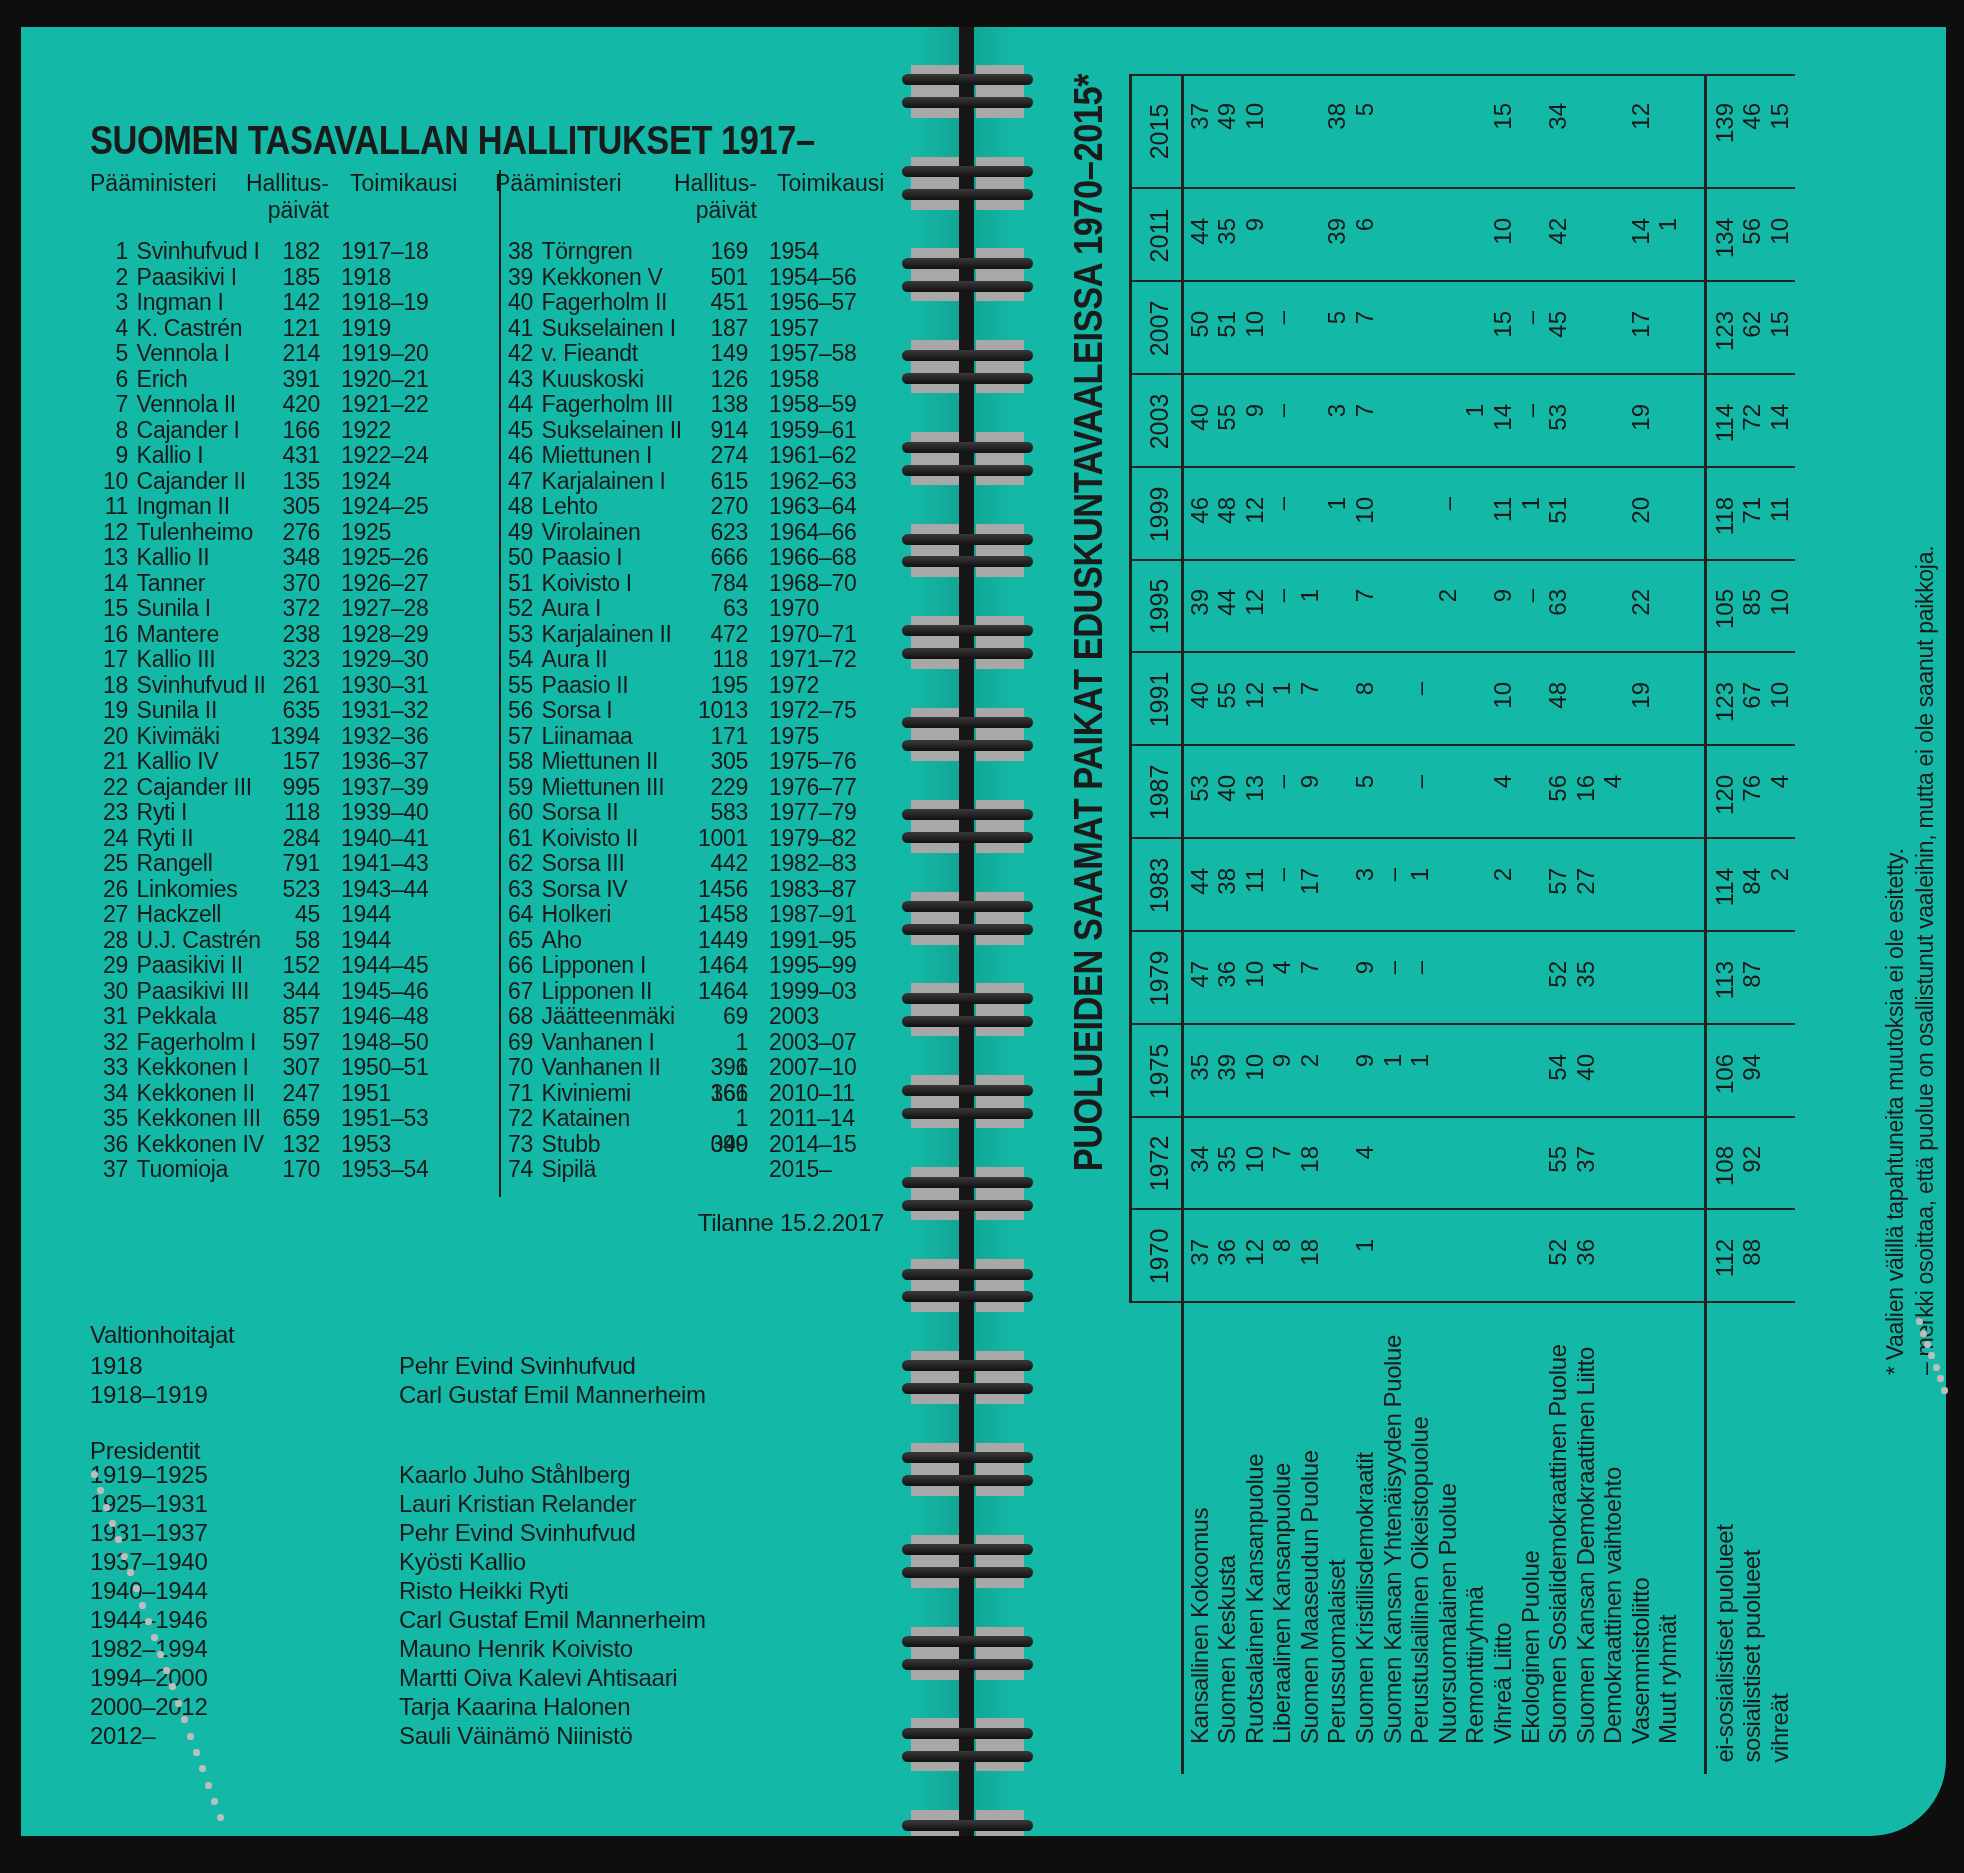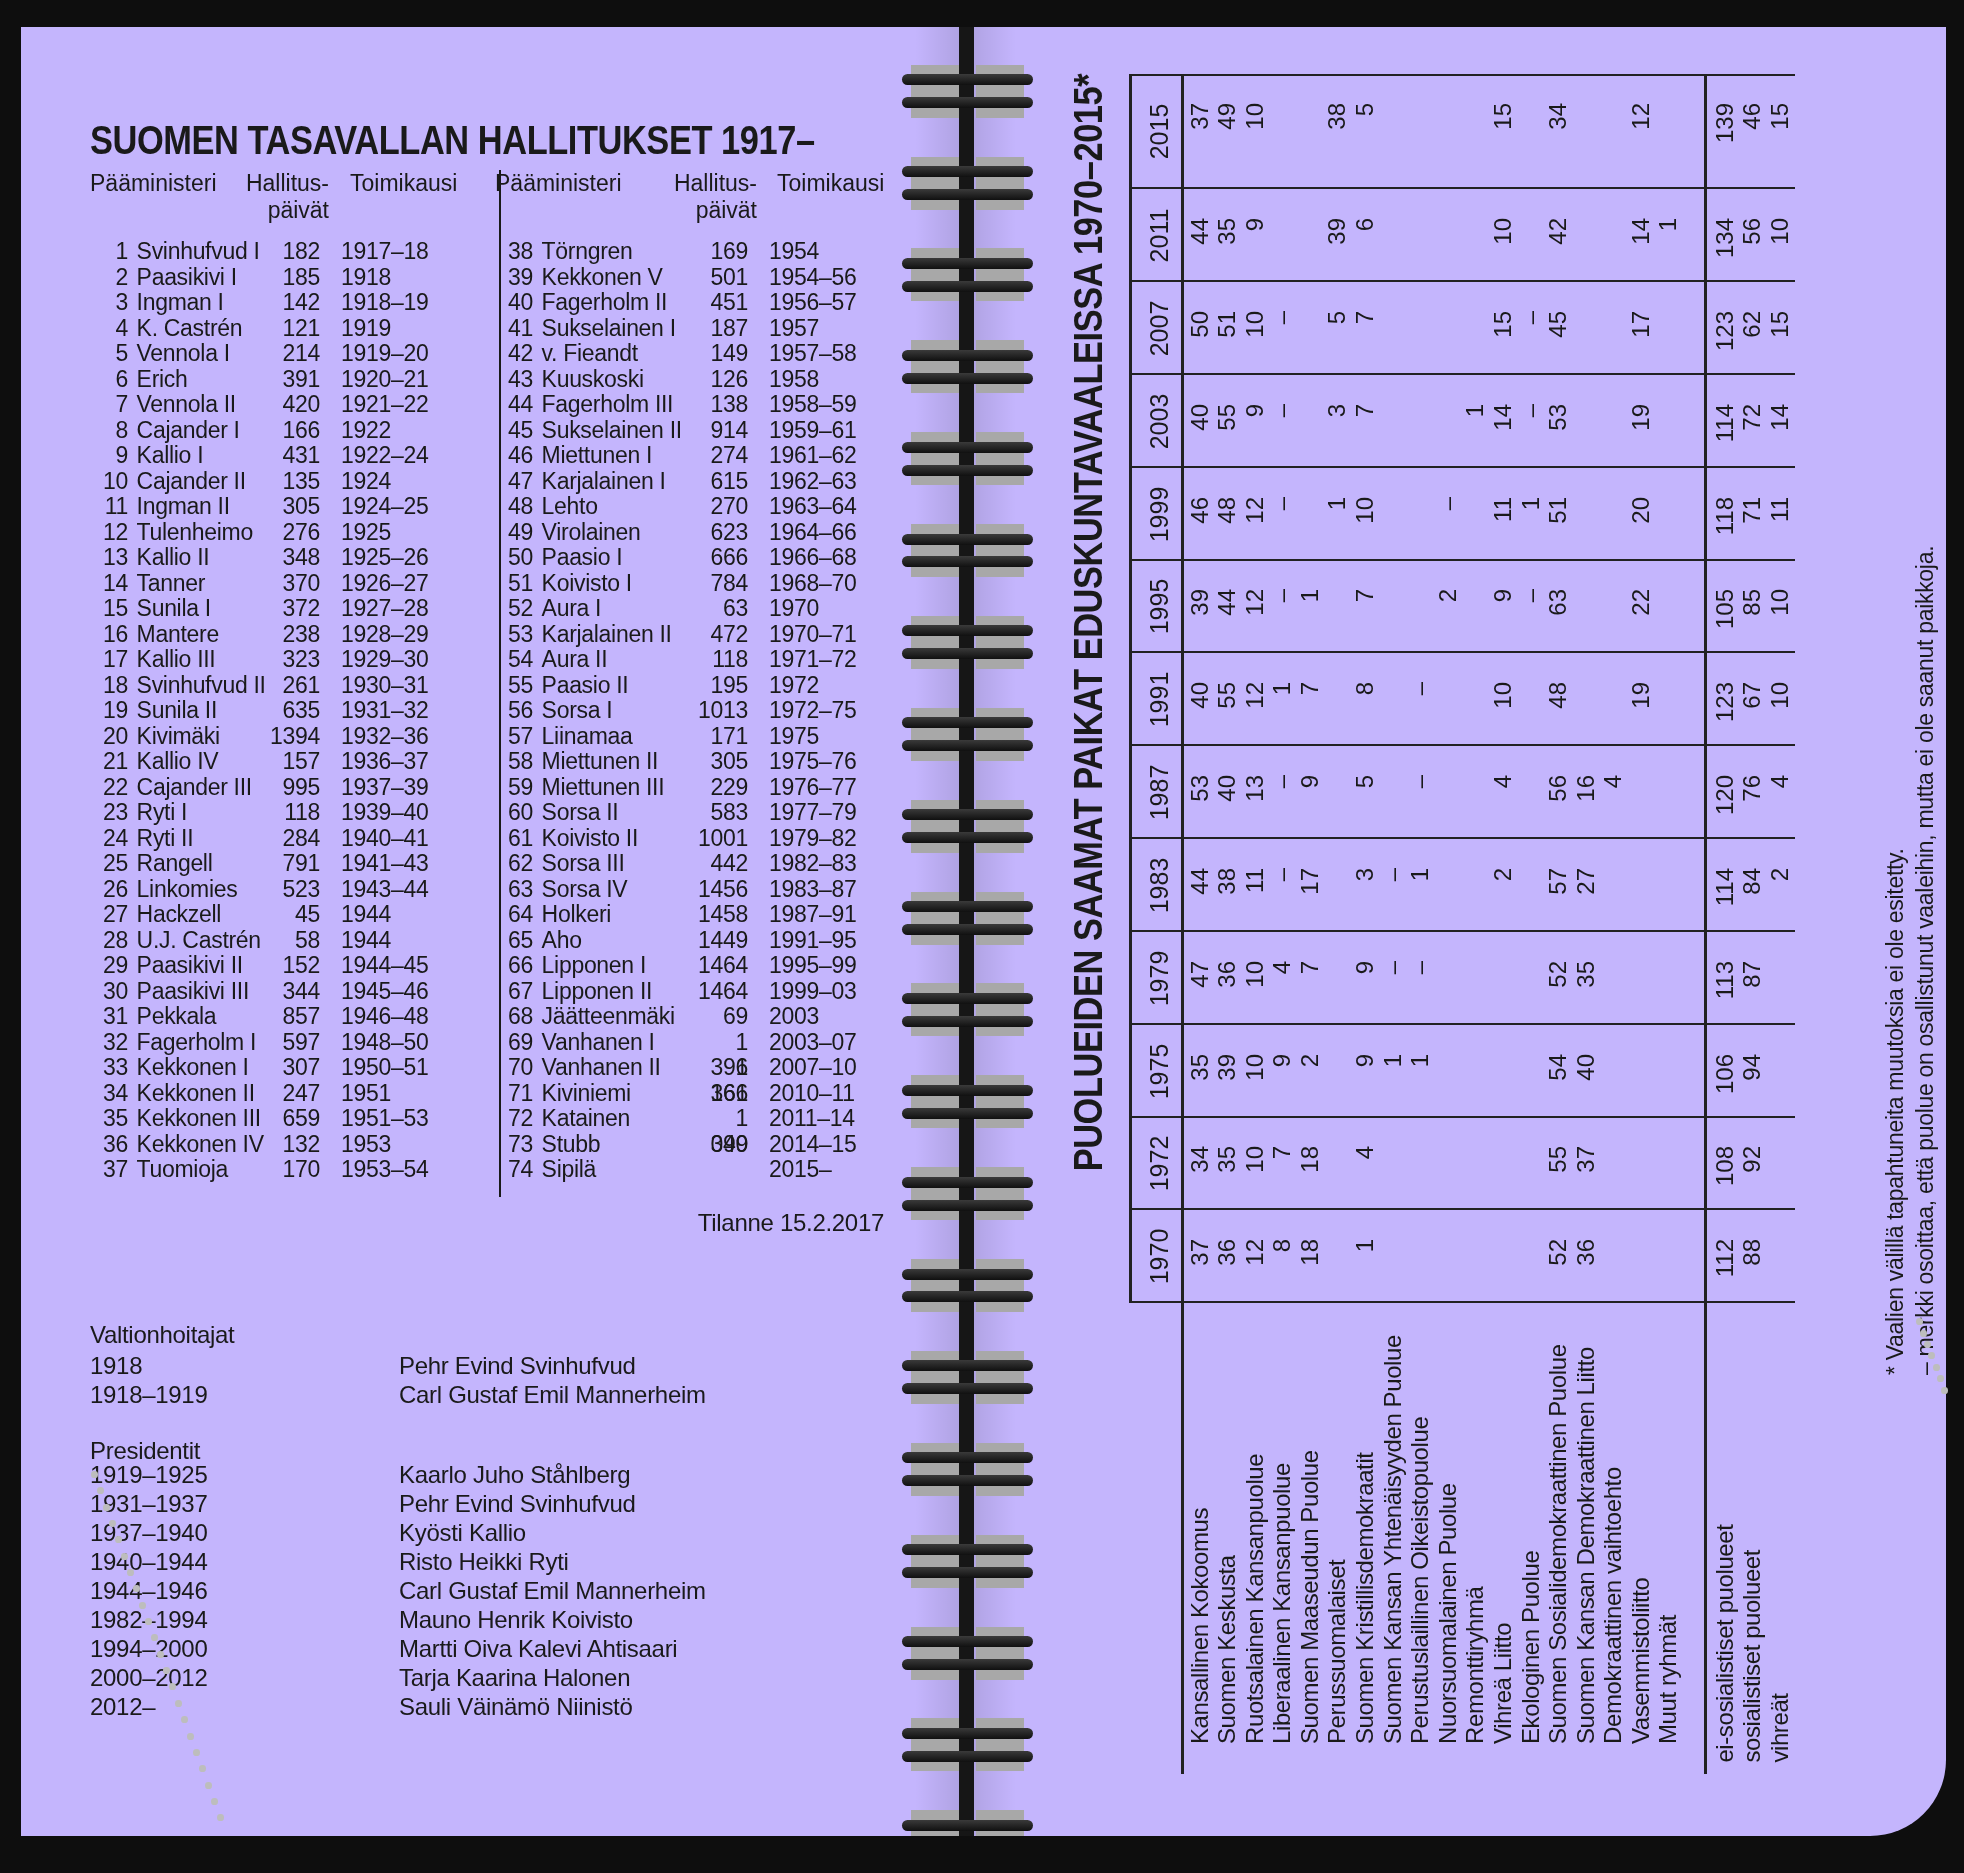--- a/index.html
+++ b/index.html
@@ -1,18 +1,18 @@
 <!DOCTYPE html>
 <html style="font-size:15px"><head>
 <meta charset="utf-8">
 <style>
   * { margin:0; padding:0; box-sizing:border-box; }
   html,body { width:1964px; height:1874px; }
   body { position:relative; background:#0e0e0e; font-family:"Liberation Sans",sans-serif; color:#1a1a1a; overflow:hidden; }
-  .page { position:absolute; top:27px; height:1809px; background:#c4b5fd; }
+  .page { position:absolute; top:27px; height:1809px; background:#14b8a6; }
   #left-page  { left:21px;  width:938px; }
   #right-page { left:972px; width:974px; border-bottom-right-radius:76px; }
   #gutter-line { position:absolute; left:959px; top:27px; width:15px; height:1809px; background:#161616; }
   #left-page::after  { content:""; position:absolute; right:0; top:0; bottom:0; width:44px; background:linear-gradient(to right, rgba(0,0,0,0), rgba(0,0,0,.10)); }
   #right-page::before{ content:""; position:absolute; left:0; top:0; bottom:0; width:44px; background:linear-gradient(to left, rgba(0,0,0,0), rgba(0,0,0,.10)); }
   #bottom-bar { position:absolute; left:0; top:1836px; width:1964px; height:38px; background:#0e0e0e; }
 
   .abs { position:absolute; }
   .cond { display:inline-block; transform:scaleX(.86); transform-origin:0 50%; white-space:nowrap; }
   .cond-r { display:inline-block; transform:scaleX(.86); transform-origin:100% 50%; white-space:nowrap; }
@@ -534,20 +534,24 @@
       <div class="list-row">
         <div class="l-year">1918–1919</div>
         <div>Carl Gustaf Emil Mannerheim</div>
       </div>
     </div>
   <div class="abs plain" style="left:69px; top:1410px;">Presidentit</div>
   <div class="abs" id="president-rows" style="left:69px; top:1433px; width:666px;">
       <div class="list-row">
         <div class="l-year">1919–1925</div>
         <div>Kaarlo Juho Ståhlberg</div>
+      </div>
+      <div class="list-row">
+        <div class="l-year">1925–1931</div>
+        <div>Lauri Kristian Relander</div>
       </div>
       <div class="list-row">
         <div class="l-year">1931–1937</div>
         <div>Pehr Evind Svinhufvud</div>
       </div>
       <div class="list-row">
         <div class="l-year">1937–1940</div>
         <div>Kyösti Kallio</div>
       </div>
       <div class="list-row">

